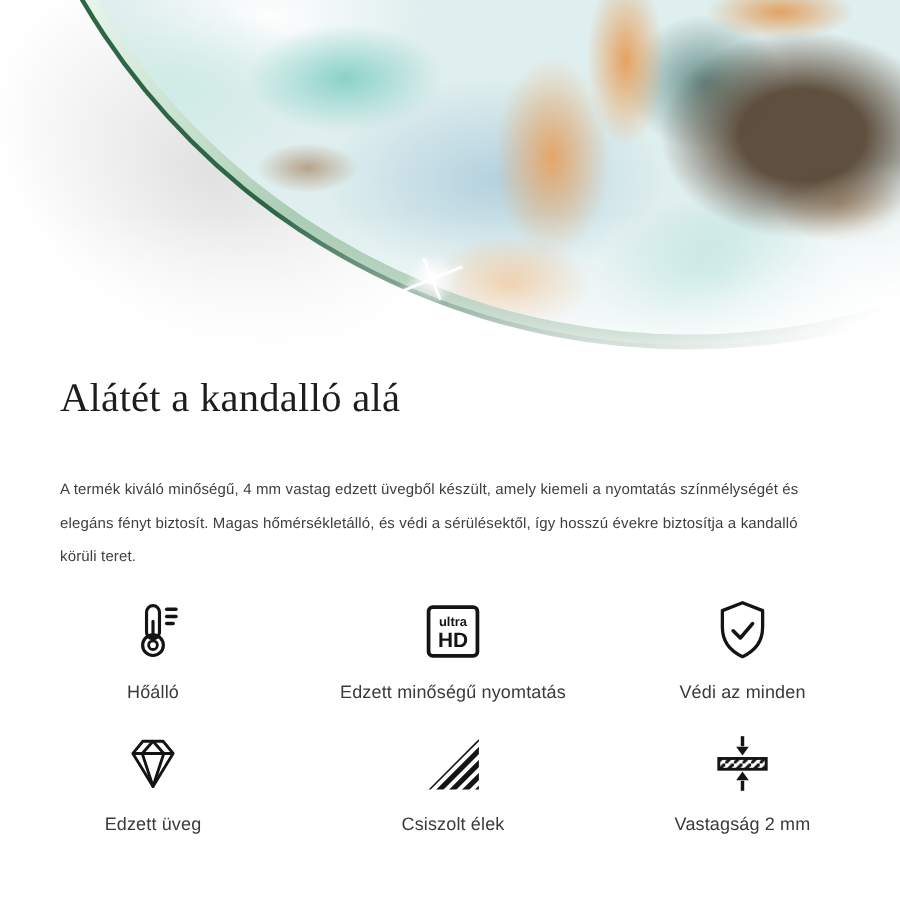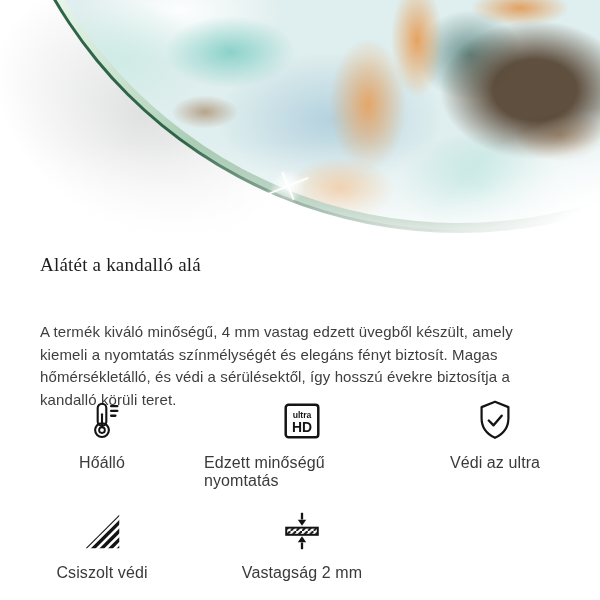--- a/index.html
+++ b/index.html
@@ -62,36 +62,36 @@
     content:"";position:absolute;left:50%;top:50%;background:rgba(255,255,255,.96);
     border-radius:2px;box-shadow:0 0 4px rgba(255,255,255,.9);
   }
   .sparkle::before{width:44px;height:2px;transform:translate(-50%,-50%) rotate(-22deg);}
   .sparkle::after{width:2px;height:30px;transform:translate(-50%,-50%) rotate(-22deg);}
 
   
   .title{
     position:absolute;left:40px;top:228px;z-index:10;
     font-family:"Liberation Serif","DejaVu Serif",serif;
-    font-size:19px;line-height:36px;font-weight:400;color:#1d1d1d;letter-spacing:.2px;margin-top:19px;
+    font-size:27px;line-height:36px;font-weight:400;color:#1d1d1d;letter-spacing:.2px;margin-top:19px;
   }
   .title span{display:block;}
   .desc{
     position:absolute;left:40px;top:306px;width:516px;
-    font-size:15px;line-height:22.5px;color:#3e3e3e;letter-spacing:.1px;
+    font-size:10px;line-height:22.5px;color:#3e3e3e;letter-spacing:.1px;
   }
 
   
   .features{
     position:absolute;left:0;top:398px;width:600px;
     display:grid;grid-template-columns:204px 196px 190px;row-gap:18px;
   }
   .feature{display:flex;flex-direction:column;align-items:center;}
   .icon-box{height:50px;display:flex;justify-content:center;margin-bottom:6px;}
-  .feature-label{font-size:16px;color:#3a3a3a;letter-spacing:.1px;}
+  .feature-label{font-size:12px;color:#3a3a3a;letter-spacing:.1px;}
   svg{display:block;}
   .badge-top{font-family:"Liberation Sans",sans-serif;font-size:9px;font-weight:700;fill:#141414;}
   .badge-bottom{font-family:"Liberation Sans",sans-serif;font-size:14.5px;font-weight:700;fill:#141414;}
 </style>
 </head>
 <body>
 
 <div class="page">
 
   <div class="hero">
@@ -138,42 +138,53 @@
       <div class="feature-label">Edzett minőségű nyomtatás</div>
     </div>
 
     <div class="feature">
       <div class="icon-box">
         <svg width="46" height="46" viewBox="0 0 48 48" fill="none" stroke="#141414" stroke-width="2.3" stroke-linecap="round" stroke-linejoin="round">
           <path d="M24 4 L38 9.5 V21 C38 30.5 32.5 37.5 24 41.5 C15.5 37.5 10 30.5 10 21 V9.5 Z"></path>
           <path d="M17.5 23.5 L22.5 28.5 L31 18.5" stroke-width="2.5"></path>
         </svg>
       </div>
-      <div class="feature-label">Védi az ultra</div>
-    </div>
-
+      <div class="feature-label">Védi az minden</div>
+    </div>
+
+    <div class="feature">
+      <div class="icon-box">
+        <svg width="46" height="46" viewBox="0 0 48 48" fill="none" stroke="#141414" stroke-width="2" stroke-linejoin="round">
+          <path d="M10 17 L17 8.5 L31 8.5 L38 17 L24 40 Z"></path>
+          <line x1="10" y1="17" x2="38" y2="17"></line>
+          <path d="M16.5 17 L24 8.5 L31.5 17"></path>
+          <path d="M16.5 17 L24 40 L31.5 17"></path>
+        </svg>
+      </div>
+      <div class="feature-label">Edzett üveg</div>
+    </div>
 
     <div class="feature">
       <div class="icon-box">
         <svg width="46" height="46" viewBox="0 0 48 48" fill="none" stroke="#141414">
           <defs>
             <clipPath id="triclip">
                 <polygon points="7,42 42,42 42,7"></polygon>
               </clipPath>
           </defs>
           <g clip-path="url(#triclip)" stroke-width="3.6">
             <line x1="0" y1="48" x2="48" y2="0"></line>
             <line x1="9" y1="48" x2="48" y2="9"></line>
             <line x1="18" y1="48" x2="48" y2="18"></line>
             <line x1="27" y1="48" x2="48" y2="27"></line>
             <line x1="36" y1="48" x2="48" y2="36"></line>
           </g>
         </svg>
       </div>
-      <div class="feature-label">Csiszolt védi</div>
+      <div class="feature-label">Csiszolt élek</div>
     </div>
 
     <div class="feature">
       <div class="icon-box">
         <svg width="46" height="46" viewBox="0 0 48 48" fill="none" stroke="#141414">
           <defs>
             <pattern id="hatch" width="6" height="6" patternUnits="userSpaceOnUse">
               <path d="M-1 7 L7 -1" stroke="#141414" stroke-width="2.2"></path>
             </pattern>
           </defs>

